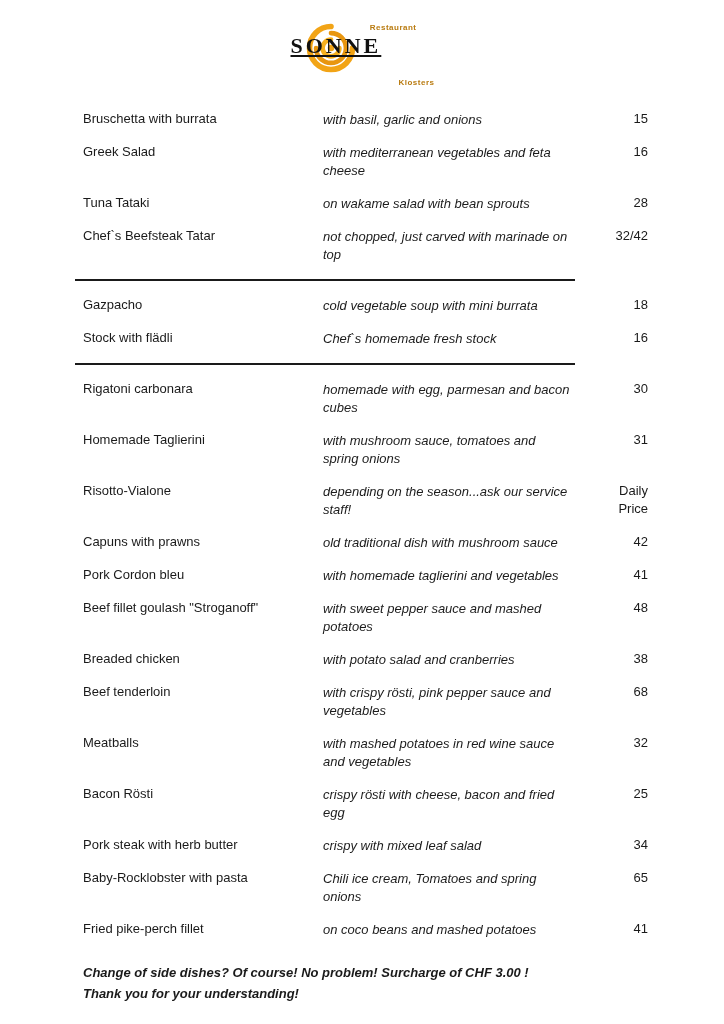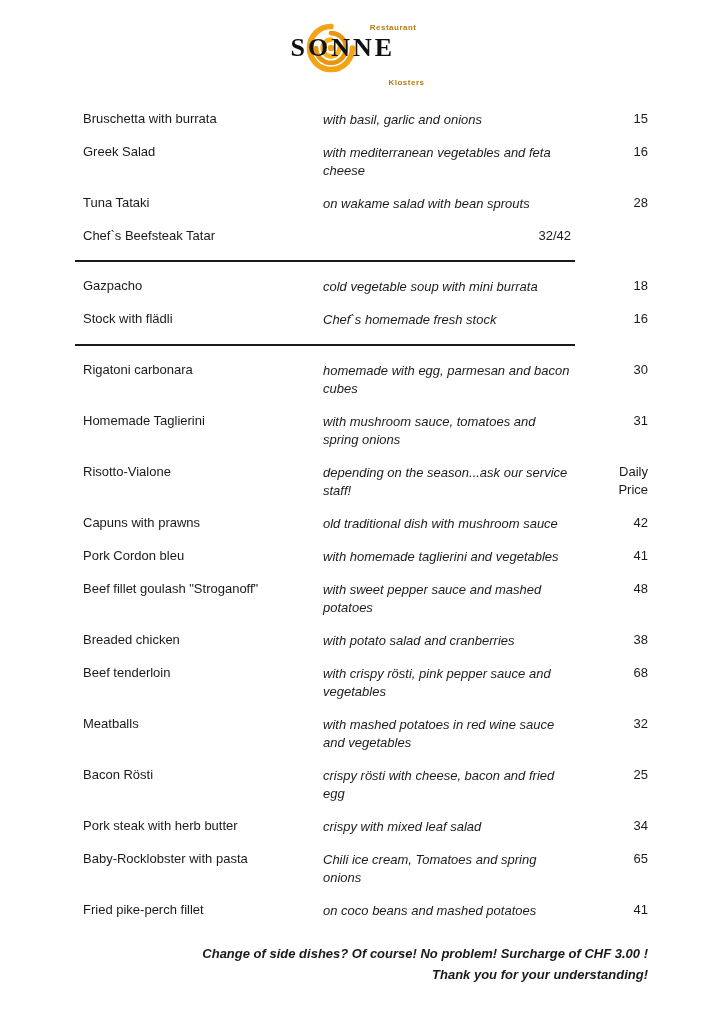--- a/index.html
+++ b/index.html
@@ -34,38 +34,39 @@
     top: 1px;
     width: 56px;
     height: 56px;
   }
   .wordmark {
     position: absolute;
     left: 0;
     top: 16px;
     font-family: "Liberation Serif", serif;
     font-weight: 700;
-    font-size: 26px;
+    font-size: 22px;
     letter-spacing: 3px;
     color: #111;
     line-height: 1;
     white-space: nowrap;
+    text-decoration: underline;
   }
   .logo-top {
     position: absolute;
     right: 24px;
     top: 4px;
     font-size: 8px;
     font-weight: 700;
     color: #b97b10;
     letter-spacing: 0.5px;
   }
   .logo-bottom {
     position: absolute;
-    right: 16px;
+    right: 6px;
     bottom: 6px;
     font-size: 8px;
     font-weight: 700;
     color: #b97b10;
     letter-spacing: 0.5px;
   }
 
   
   .menu { margin-top: 6px; }
   .menu-row {
@@ -95,21 +96,21 @@
   .divider {
     width: 500px;
     margin: 8px 0 8px -8px;
     border-top: 2px solid #1a1a1a;
     height: 0;
   }
 
   
   .footer {
     margin-top: 16px;
-    text-align: right;
+    text-align: left;
     font-size: 13px;
     font-weight: 700;
     font-style: italic;
     line-height: 21px;
   }
 </style>
 </head>
 <body>
 
 <div class="page">
@@ -144,20 +145,21 @@
   </div>
 
   <div class="menu-row">
     <div class="dish">Tuna Tataki</div>
     <div class="desc">on wakame salad with bean sprouts</div>
     <div class="price">28</div>
   </div>
 
   <div class="menu-row">
     <div class="dish">Chef`s Beefsteak Tatar</div>
+    <div class="desc">not chopped, just carved with marinade on top</div>
     <div class="price">32/42</div>
   </div>
 <div class="divider"></div>
   <div class="menu-row">
     <div class="dish">Gazpacho</div>
     <div class="desc">cold vegetable soup with mini burrata</div>
     <div class="price">18</div>
   </div>
 
   <div class="menu-row">

